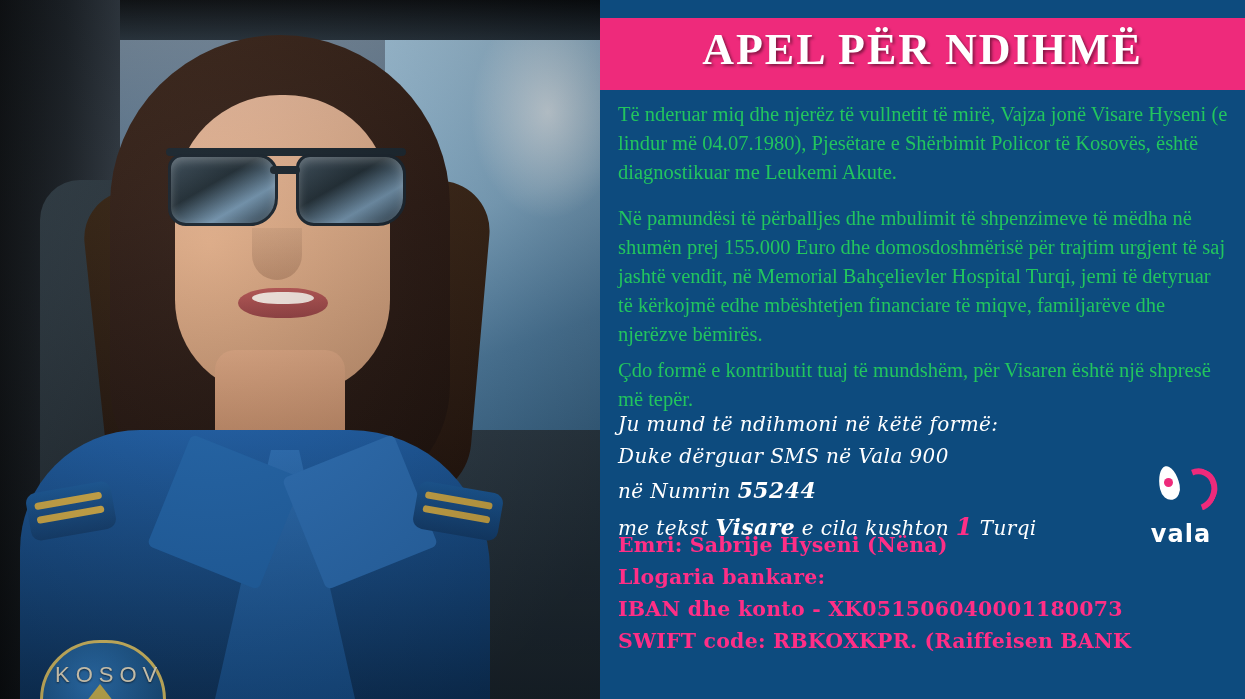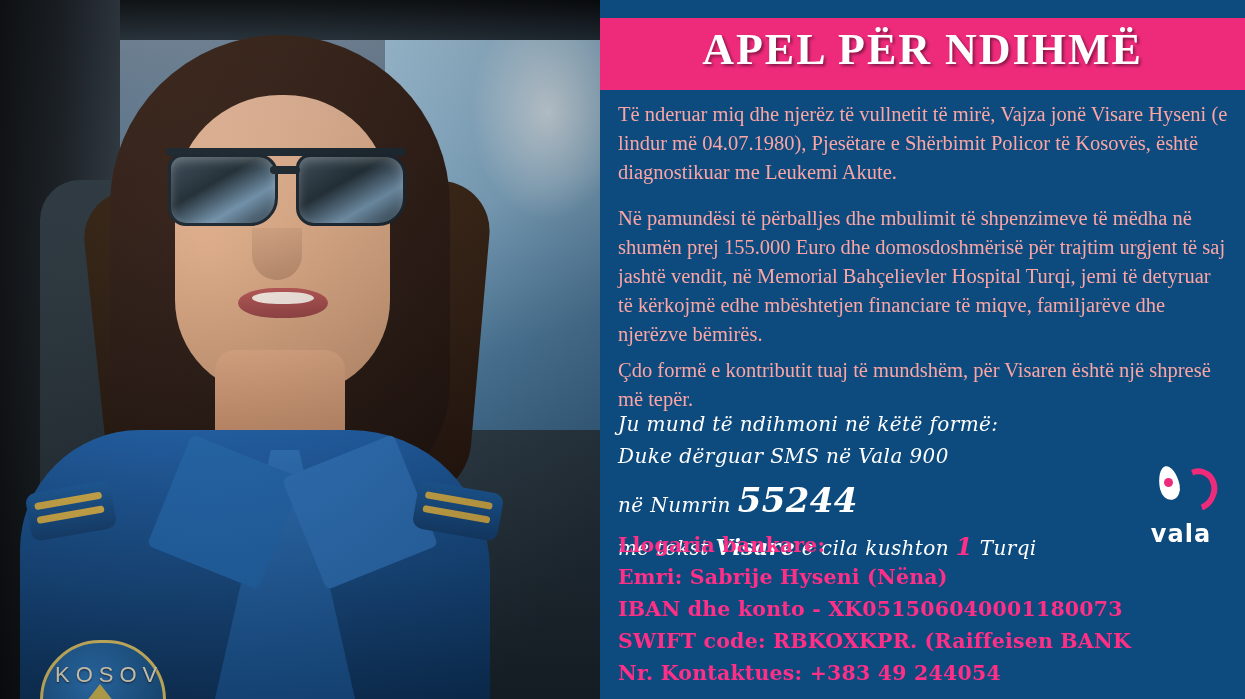--- a/index.html
+++ b/index.html
@@ -264,42 +264,42 @@
     color: #ffffff;
     font-size: 44px;
     font-weight: bold;
     letter-spacing: 2px;
     text-shadow: 2px 2px 3px rgba(0,0,0,.45);
   }
   .body-text {
     position: absolute;
     left: 18px;
     width: 610px;
-    color: #fca5a5;
+    color: #22c55e;
     font-size: 20.5px;
     line-height: 1.42;
   }
   .p1 { top: 100px; }
   .p2 { top: 204px; }
   .p3 { top: 356px; }
 
   .sms-block {
     position: absolute;
     left: 18px;
     top: 408px;
     width: 610px;
     color: #ffffff;
     font-family: "DejaVu Serif", serif;
     font-size: 20px;
     line-height: 1.62;
     letter-spacing: .4px;
     font-style: italic;
   }
   .sms-block .big {
-    font-size: 34px;
+    font-size: 22px;
     font-weight: bold;
   }
   .sms-block .strong {
     font-weight: bold;
     font-size: 22px;
     margin-top: 44px;
   }
   .sms-block .pink {
     color: #ff2e86;
     font-weight: bold;
@@ -441,21 +441,20 @@
     <div class="vala-logo">
       <div class="vala-mark">
         <div class="vala-drop"></div>
         <div class="vala-dot"></div>
         <div class="vala-swoosh"></div>
       </div>
       <div class="vala-name">vala</div>
     </div>
 
     <div class="bank-block">
+      <div>Emri: Sabrije Hyseni (Nëna)</div>
       <div>Llogaria bankare:</div>
-      <div>Emri: Sabrije Hyseni (Nëna)</div>
       <div>IBAN dhe konto - XK051506040001180073</div>
       <div>SWIFT code: RBKOXKPR. (Raiffeisen BANK</div>
-      <div>Nr. Kontaktues: +383 49 244054</div>
     </div>
 
   </div>
 </div>
 
 </body></html>

